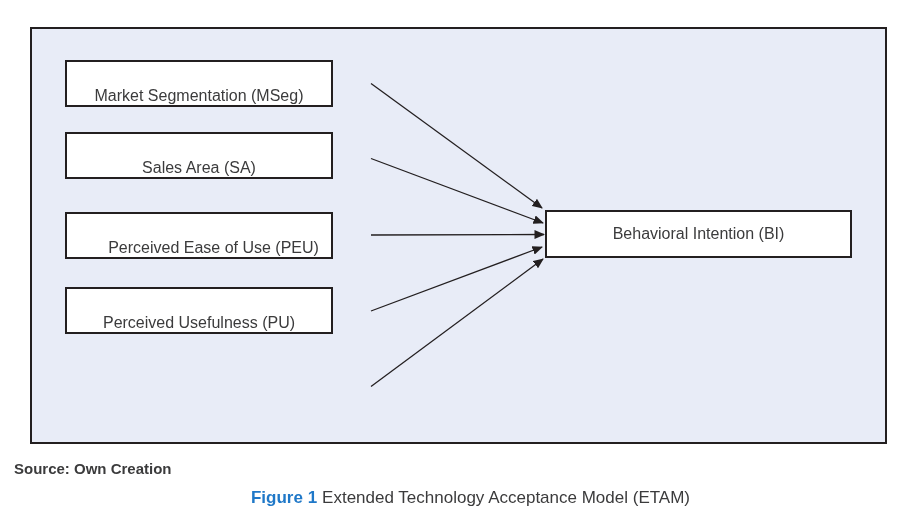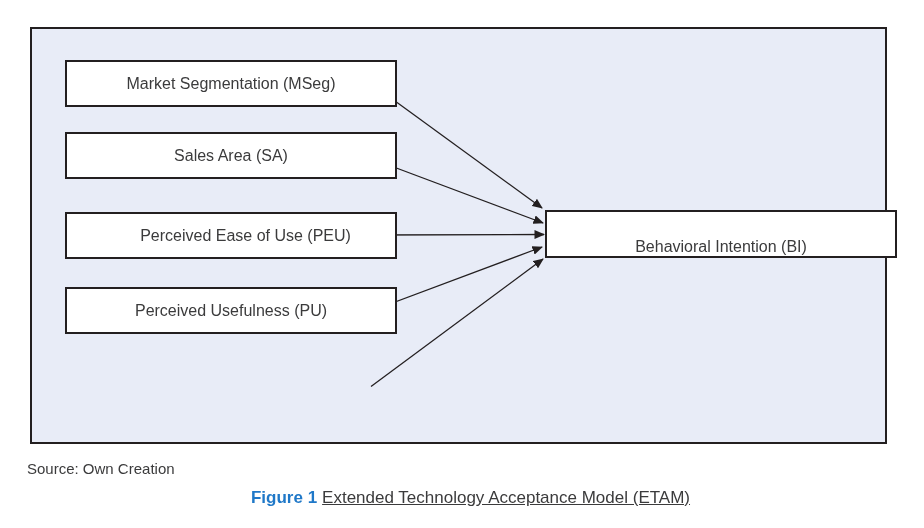--- a/index.html
+++ b/index.html
@@ -37,67 +37,67 @@
     display: flex;
     align-items: center;
     justify-content: center;
     font-size: 16px;
     color: #3B3B3C;
     text-align: center;
     line-height: 1.1;
   }
   .node-left {
     left: 33px;
-    width: 332px;
+    width: 268px;
     height: 47px;
+    align-items: flex-end;
   }
   .node-mseg { top: 31px; }
   .node-sa   { top: 103px; }
   .node-peu  { top: 183px; padding-left: 29px; }
   .node-pu   { top: 258px; }
   .node-att  { top: 334px; }
   .node-bi {
     left: 513px;
     top: 181px;
-    width: 352px;
+    width: 307px;
     height: 48px;
-    align-items: flex-end;
   }
   .arrow-layer {
     position: absolute;
     left: 0;
     top: 0;
     width: 853px;
     height: 413px;
     pointer-events: none;
   }
   .source-note {
     position: absolute;
-    left: 27px;
+    left: 14px;
     top: 460px;
     font-size: 15px;
     color: #3B3B3C;
+    font-weight: bold;
   }
   .caption {
     position: absolute;
     left: 0;
     top: 488px;
     width: 924px;
     text-align: center;
     font-size: 17px;
     color: #3B3B3C;
   }
   .caption .fig-label {
     color: #1F78C8;
     font-weight: 600;
     margin-left: 17px;
   }
   .caption .fig-title {
     margin-left: 5px;
-    text-decoration: underline;
   }
 </style>
 </head>
 <body>
 
 <div class="page">
 
   <div class="panel">
     <div class="panel-inner">
 

